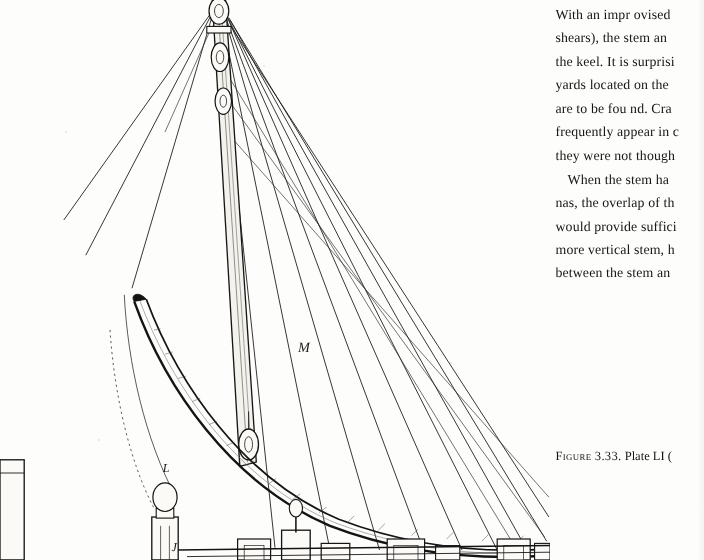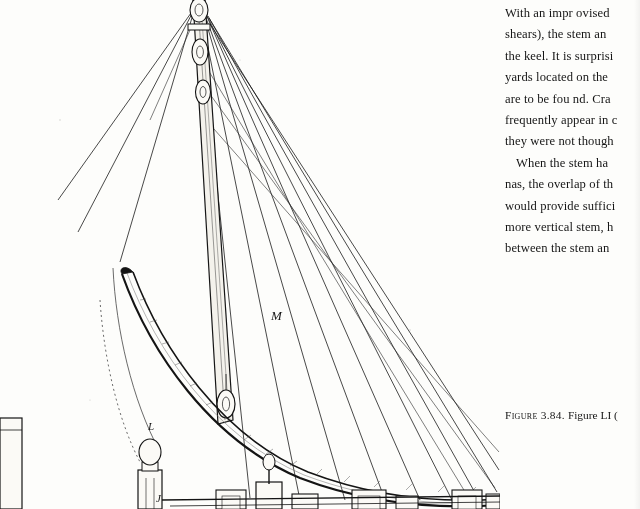--- a/index.html
+++ b/index.html
@@ -251,19 +251,19 @@
       <p>frequently appear in c</p>
       <p>they were not though</p>
       <p class="indent">When the stem ha</p>
       <p>nas, the overlap of th</p>
       <p>would provide suffici</p>
       <p>more vertical stem, h</p>
       <p>between the stem an</p>
     </div>
 
     <div id="caption">
-      <span class="smallcaps">Figure 3.84.</span>
-      <span>Figure LI (</span>
+      <span class="smallcaps">Figure 3.33.</span>
+      <span>Plate LI (</span>
     </div>
   </div>
 
   <div id="edge-shade"></div>
 </div>
 
 </body></html>

